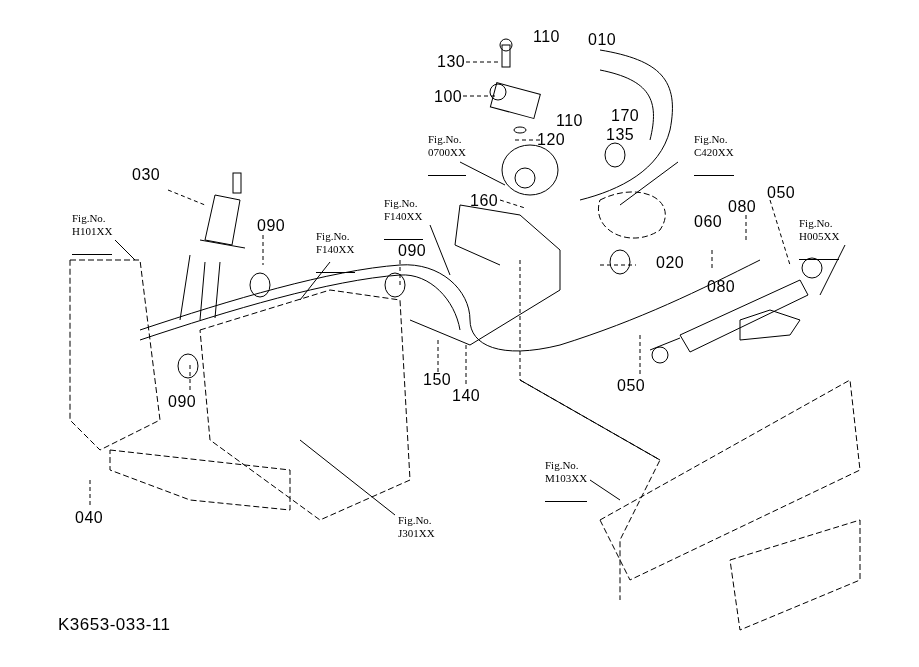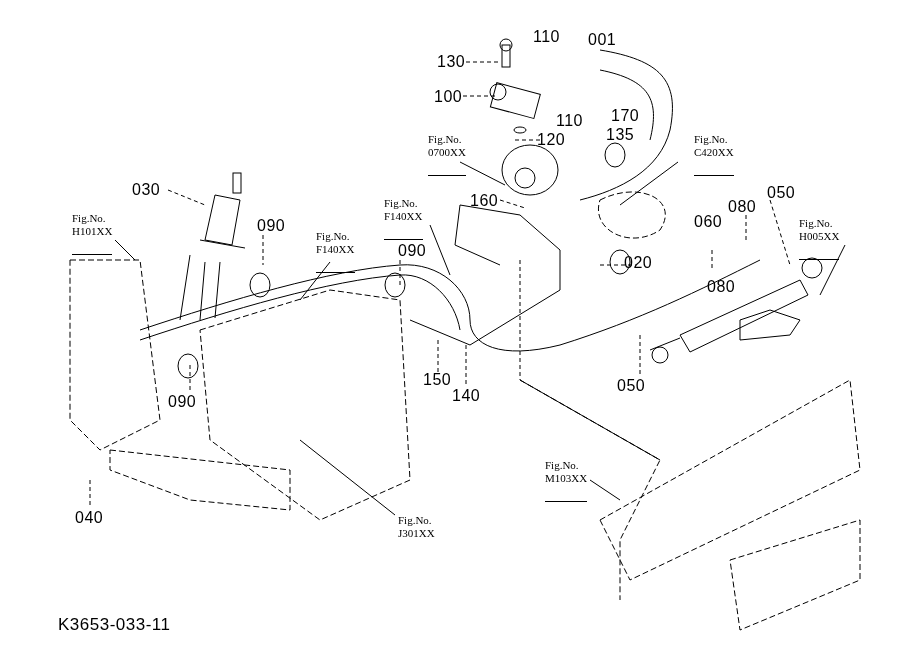--- a/index.html
+++ b/index.html
@@ -97,23 +97,23 @@
     <path d="M70 260 L140 260 L160 420 L100 450 L70 420 Z"></path>
     <path d="M110 450 L290 470 L290 510 L190 500 L110 470 Z"></path>
     <path d="M200 330 L330 290 L400 300 L410 480 L320 520 L210 440 Z"></path>
     <path d="M520 380 L660 460 L620 540 L620 600"></path>
     <path d="M600 520 L850 380 L860 470 L630 580 Z"></path>
     <path d="M730 560 L860 520 L860 580 L740 630 Z"></path>
     <path d="M600 200 C640 180 680 200 660 230 C630 250 590 230 600 200 Z"></path>
   </g>
 </svg>
 
-<div class="lbl" style="left:588px;top:32px">001</div>
-<div class="lbl" style="left:624px;top:255px">020</div>
-<div class="lbl" style="left:132px;top:182px">030</div>
+<div class="lbl" style="left:588px;top:32px">010</div>
+<div class="lbl" style="left:656px;top:255px">020</div>
+<div class="lbl" style="left:132px;top:167px">030</div>
 <div class="lbl" style="left:75px;top:510px">040</div>
 <div class="lbl" style="left:767px;top:185px">050</div>
 <div class="lbl" style="left:694px;top:214px">060</div>
 <div class="lbl" style="left:617px;top:378px">050</div>
 <div class="lbl" style="left:728px;top:199px">080</div>
 <div class="lbl" style="left:707px;top:279px">080</div>
 <div class="lbl" style="left:257px;top:218px">090</div>
 <div class="lbl" style="left:398px;top:243px">090</div>
 <div class="lbl" style="left:168px;top:394px">090</div>
 <div class="lbl" style="left:434px;top:89px">100</div>

